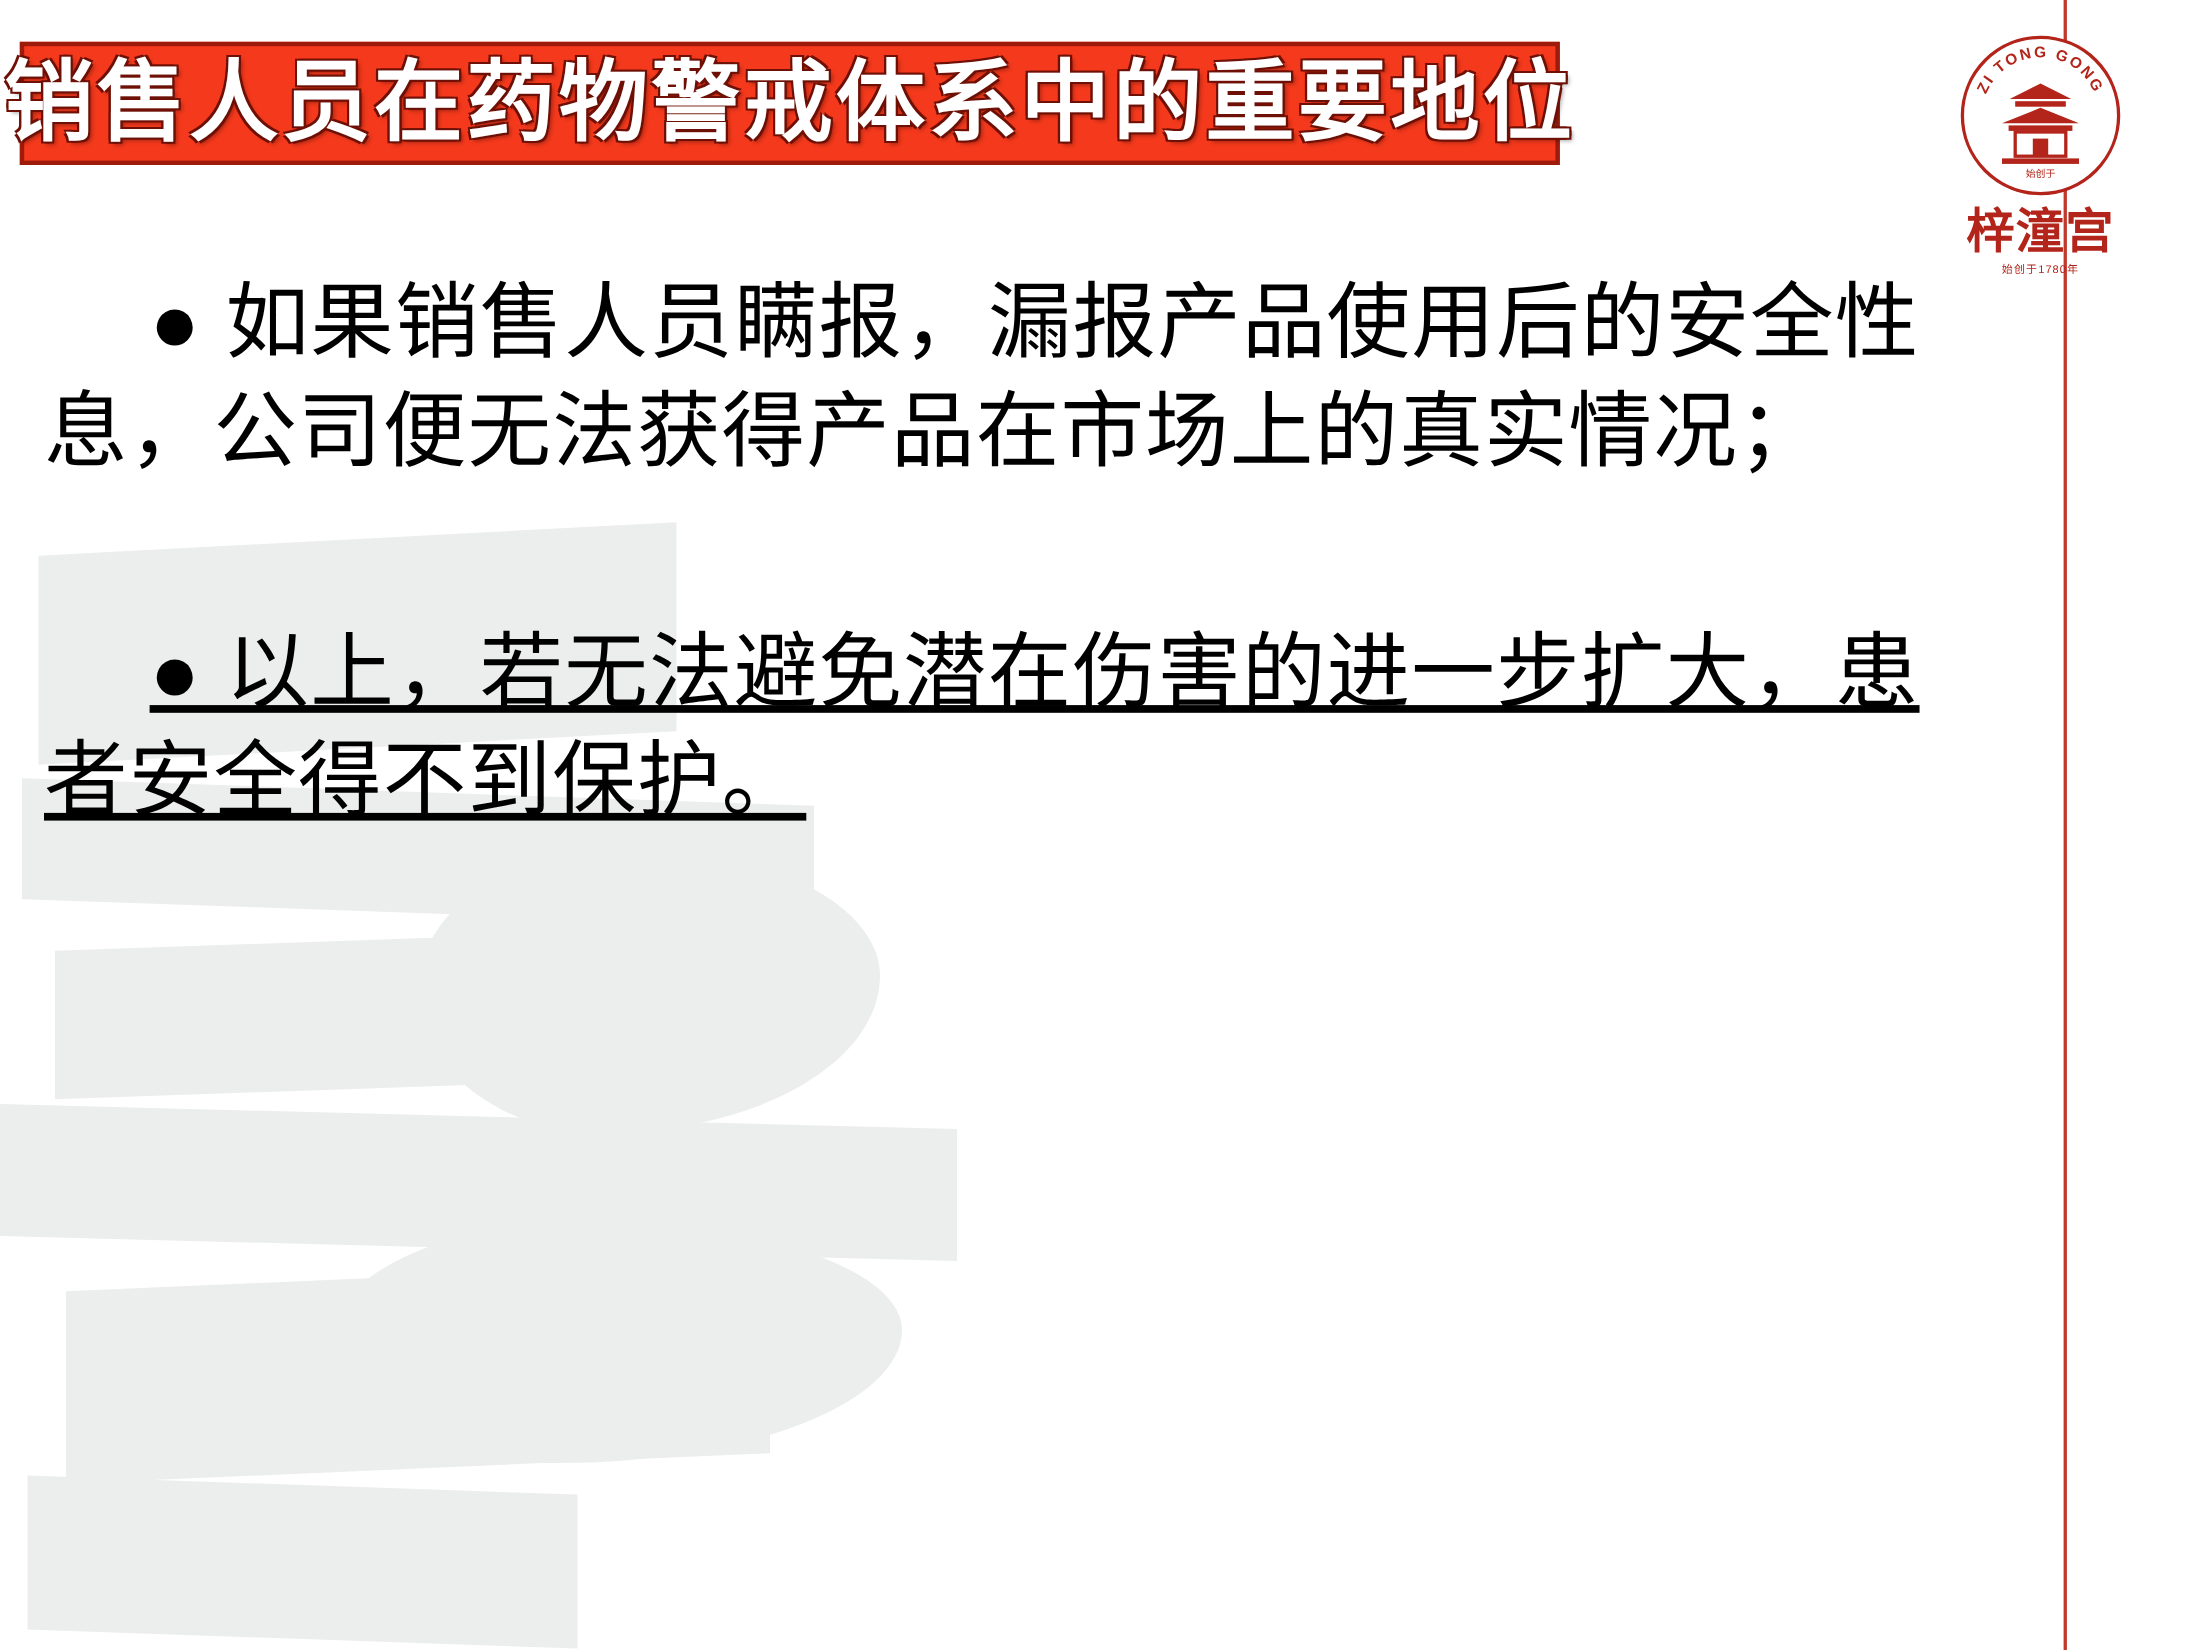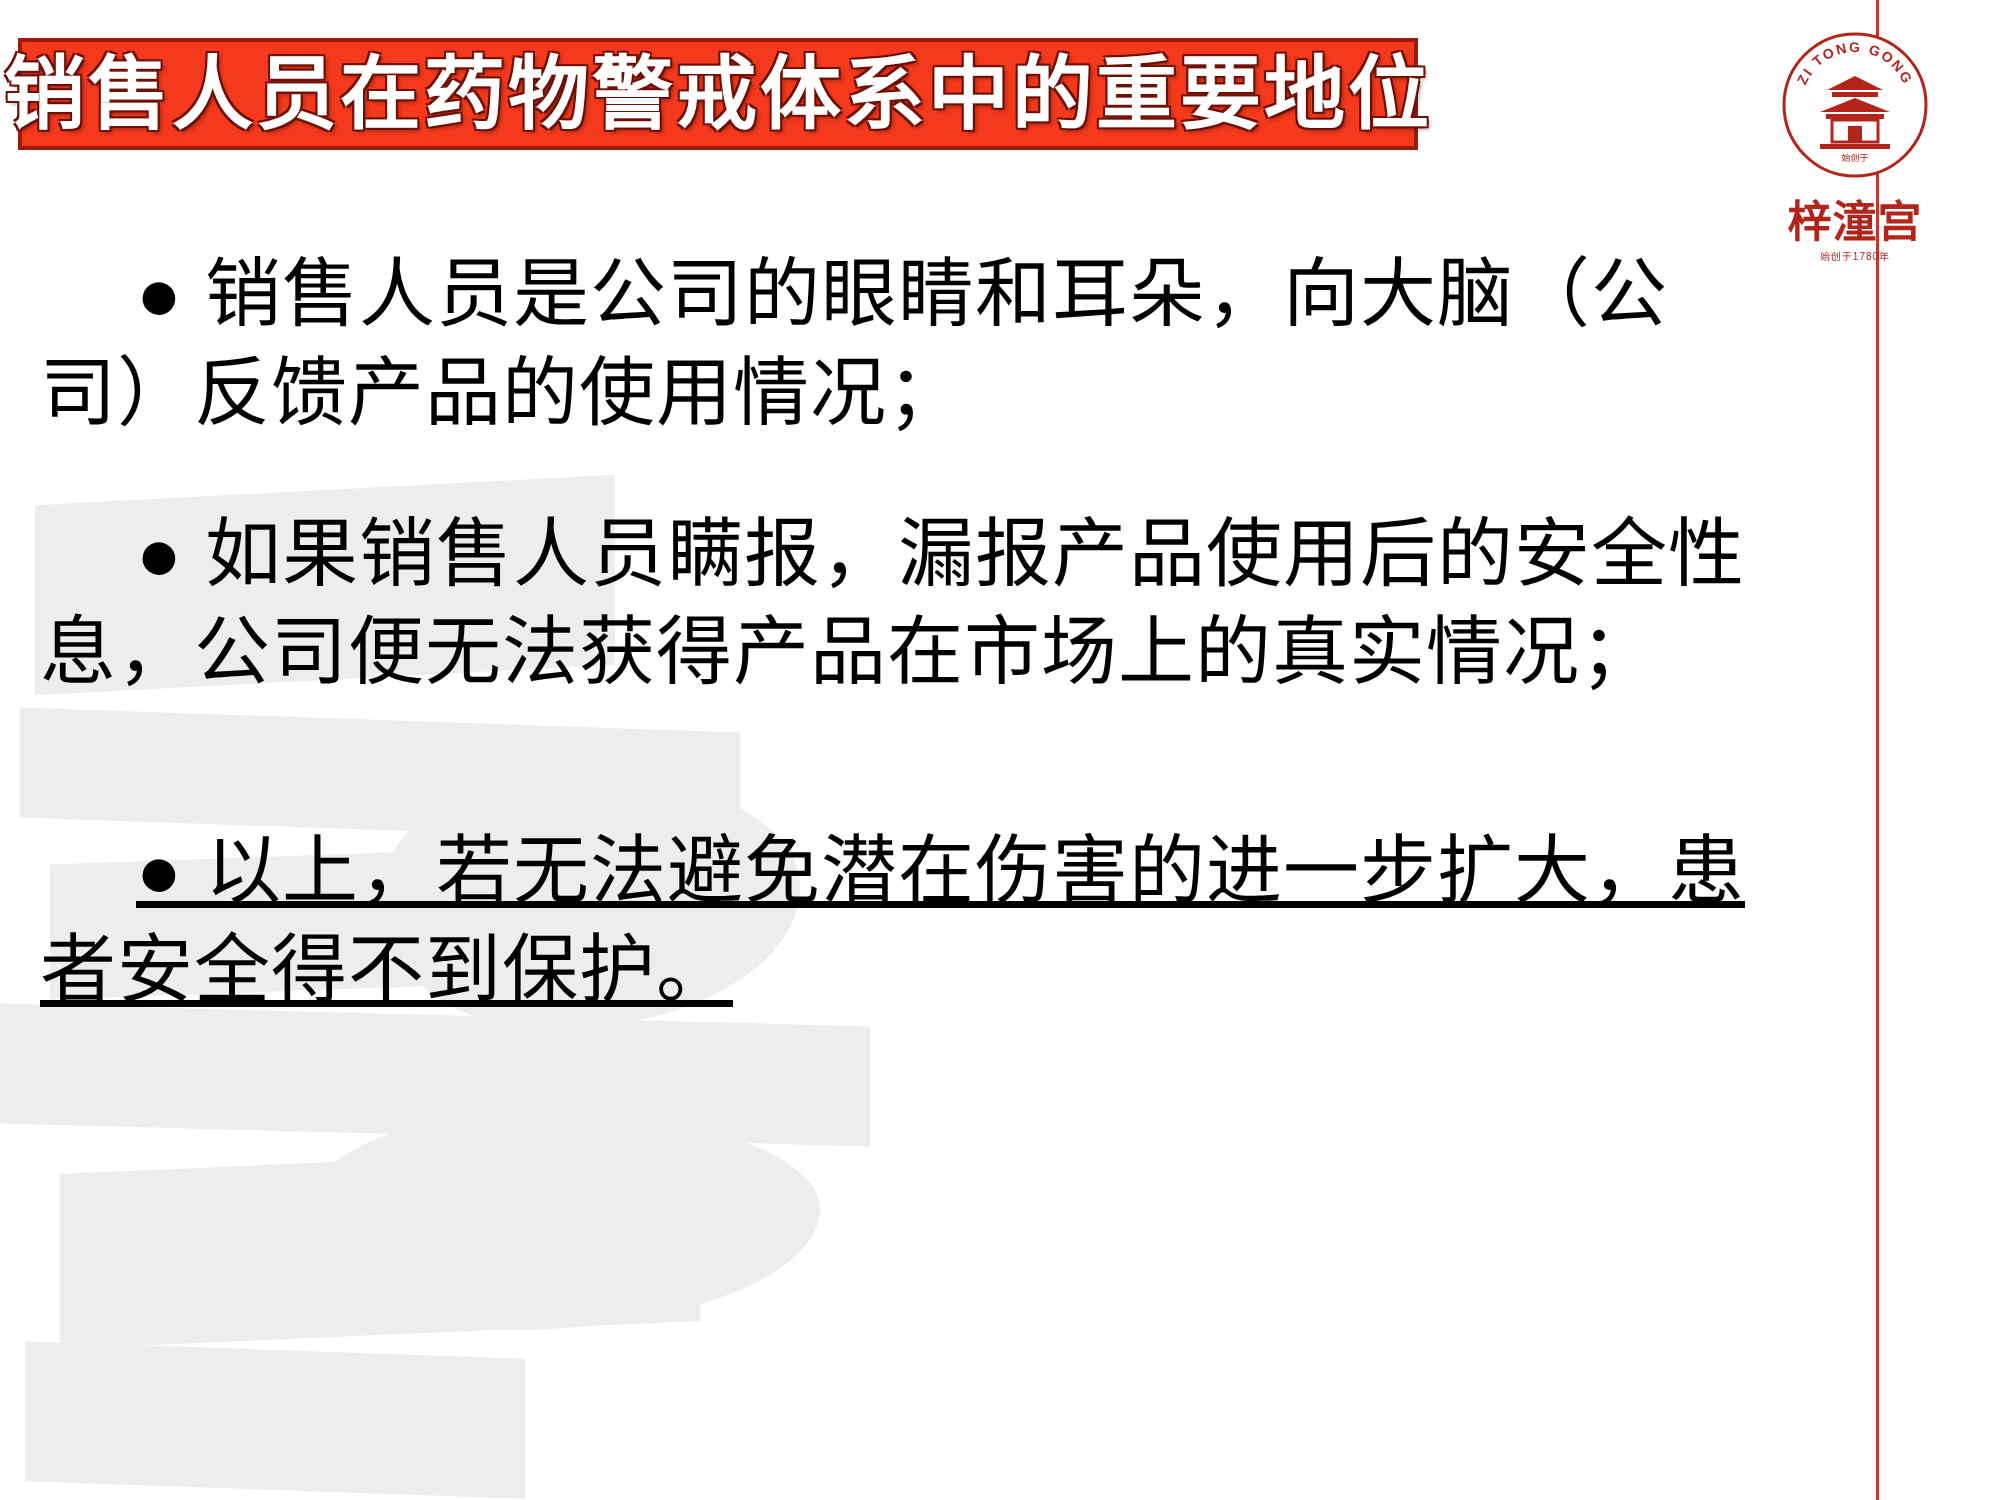--- a/index.html
+++ b/index.html
@@ -92,21 +92,21 @@
     text-align: center;
   }
   .logo-seal {
     position: relative;
     width: 150px;
     height: 150px;
     margin: 0 auto;
   }
   .logo-seal svg { display: block; }
   .logo-cn {
-    margin-top: 20px;
+    margin-top: 8px;
     color: #b3241a;
     font-size: 44px;
     font-weight: bold;
     font-family: "Liberation Serif", "DejaVu Serif", serif;
     letter-spacing: 1px;
     line-height: 1.05;
   }
   .logo-sub {
     color: #b3241a;
     font-size: 10px;
@@ -172,18 +172,17 @@
         <rect x="68" y="96" width="14" height="16" fill="#b3241a"></rect>
         <rect x="40" y="114" width="70" height="5" fill="#b3241a"></rect>
         <text x="75" y="131" text-anchor="middle" font-family="Liberation Sans, sans-serif" font-size="9" fill="#b3241a">始创于</text>
       </svg>
     </div>
     <div class="logo-cn">梓潼宫</div>
     <div class="logo-sub">始创于1780年</div>
   </div>
 
   <div class="body-text">
-    <p class="para p1">● 销售人员是公司的眼睛和耳朵，向大脑（公司）反馈产品的使用情况；</p>
     <p class="para p2">● 如果销售人员瞒报，漏报产品使用后的安全性息，公司便无法获得产品在市场上的真实情况；</p>
     <p class="para p3 last">● 以上，若无法避免潜在伤害的进一步扩大，患者安全得不到保护。</p>
   </div>
 
 </div>
 
 </body></html>

